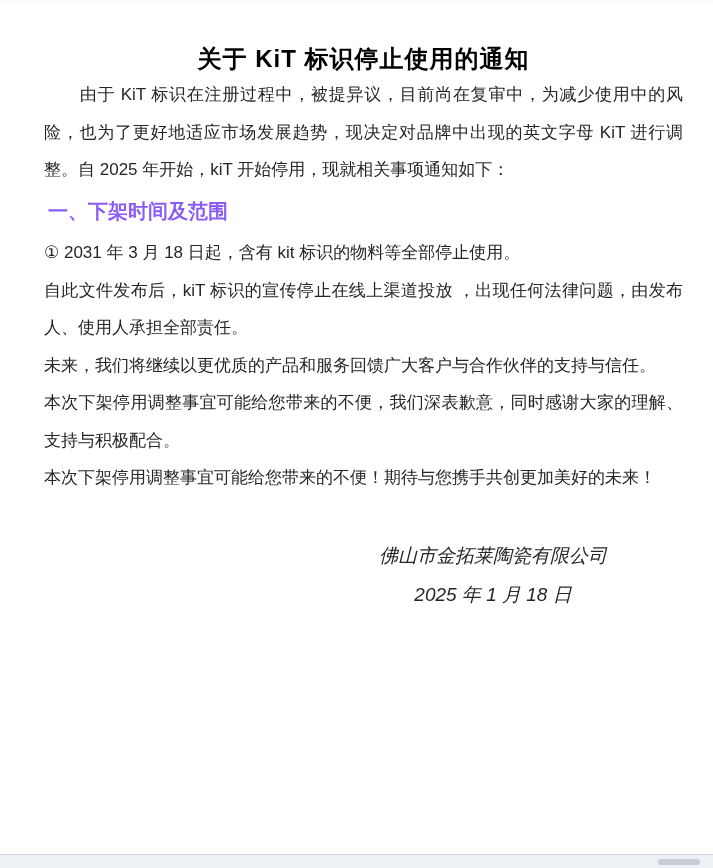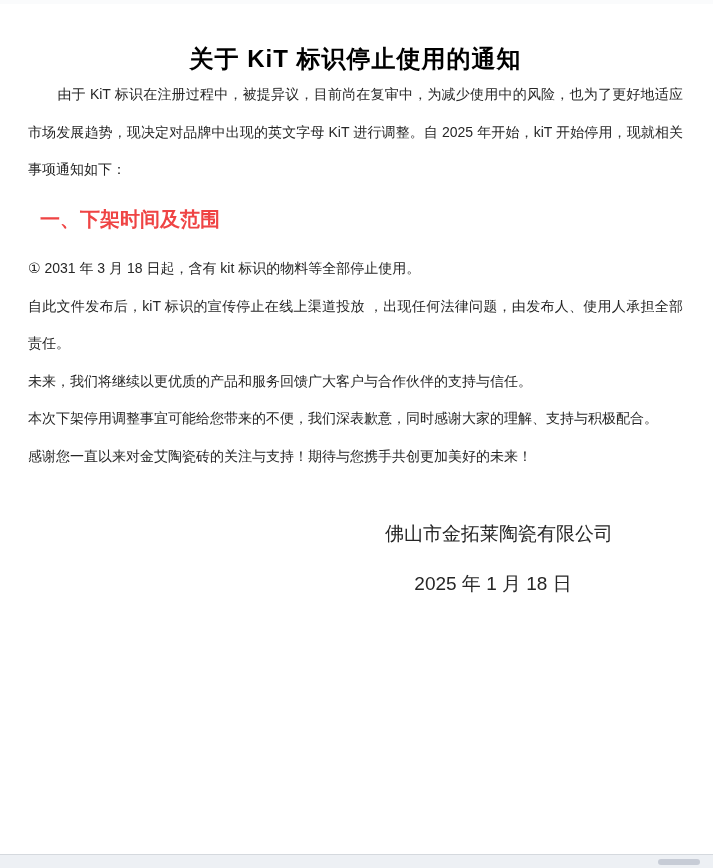--- a/index.html
+++ b/index.html
@@ -15,62 +15,63 @@
     font-family: "Liberation Sans", "DejaVu Sans", sans-serif;
     color: #262626;
   }
   .top-edge {
     position: absolute;
     top: 0; left: 0; right: 0;
     height: 4px;
     background: #fafbfc;
   }
   .page {
-    padding: 42px 30px 0 28px;
+    padding: 42px 30px 0 44px;
   }
   .doc-title {
     margin: 0;
     font-size: 24px;
     line-height: 34px;
     font-weight: bold;
     text-align: center;
     color: #000000;
     letter-spacing: 1px;
   }
   .salutation {
     margin: 44px 0 0 0;
     font-size: 19px;
     line-height: 37.5px;
   }
   .para {
     margin: 0;
-    font-size: 14px;
+    font-size: 17px;
     line-height: 37.5px;
     text-align: justify;
   }
   .para.indent {
     text-indent: 2.1em;
   }
   .sec-heading {
-    margin: 12px;
+    margin: 4px;
     font-size: 20px;
     line-height: 37.5px;
     font-weight: bold;
-    color: #ef4444;
+    color: #8b5cf6;
   }
   .signature {
     margin: 40px 70px 0 auto;
     width: 240px;
     text-align: center;
   }
   .signature p {
-    margin: 12px;
+    margin: 2px;
     font-size: 19px;
     line-height: 37.5px;
     white-space: nowrap;
+    font-style: italic;
   }
   .bottom-bar {
     position: absolute;
     left: 0; right: 0; bottom: 0;
     height: 13px;
     background: #edf0f4;
     border-top: 1px solid #d5d9de;
   }
   .hscroll-thumb {
     position: absolute;
@@ -99,21 +100,21 @@
   <p class="para">① 2031 年 3 月 18 日起，含有 kit 标识的物料等全部停止使用。</p>
 
 
 
   <p class="para">自此文件发布后，kiT 标识的宣传停止在线上渠道投放 ，出现任何法律问题，由发布人、使用人承担全部责任。</p>
 
   <p class="para">未来，我们将继续以更优质的产品和服务回馈广大客户与合作伙伴的支持与信任。</p>
 
   <p class="para">本次下架停用调整事宜可能给您带来的不便，我们深表歉意，同时感谢大家的理解、支持与积极配合。</p>
 
-  <p class="para">感谢您一直以来对金艾陶瓷砖的关注与支持！期待与您携手共创更加美好的未来！</p>
+  <p class="para">本次下架停用调整事宜可能给您带来的不便！期待与您携手共创更加美好的未来！</p>
 
   <div class="signature">
     <p>佛山市金拓莱陶瓷有限公司</p>
     <p>2025 年 1 月 18 日</p>
   </div>
 
 </div>
 
 <div class="bottom-bar">
   <div class="hscroll-thumb"></div>

